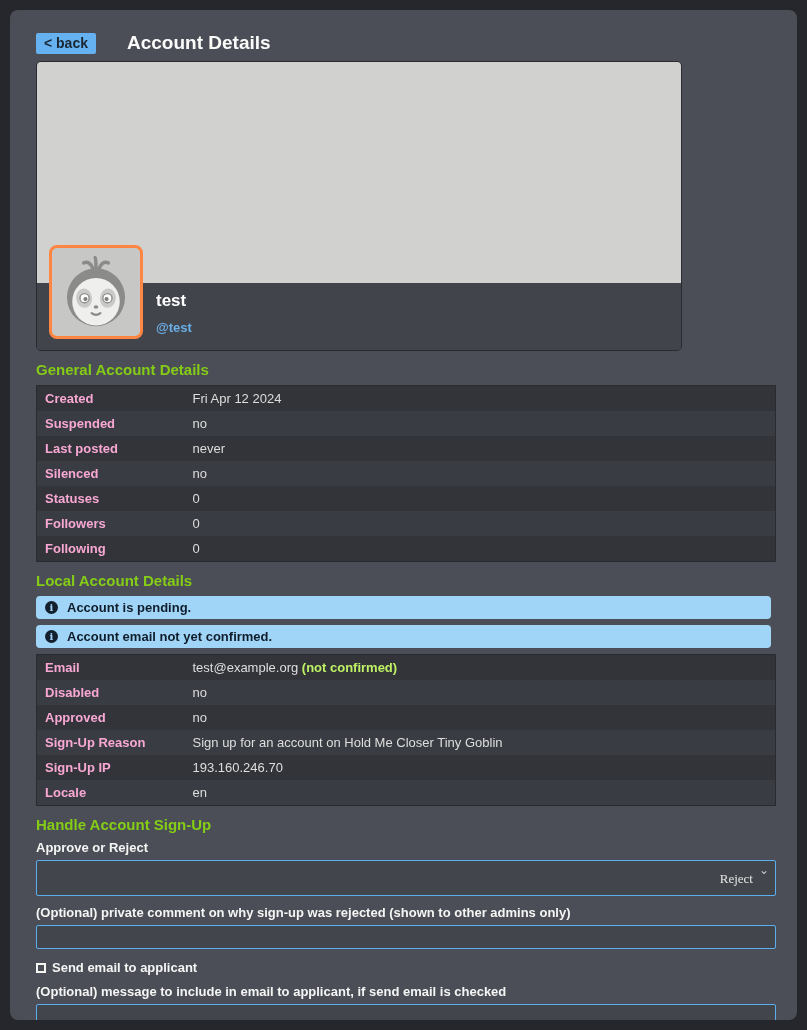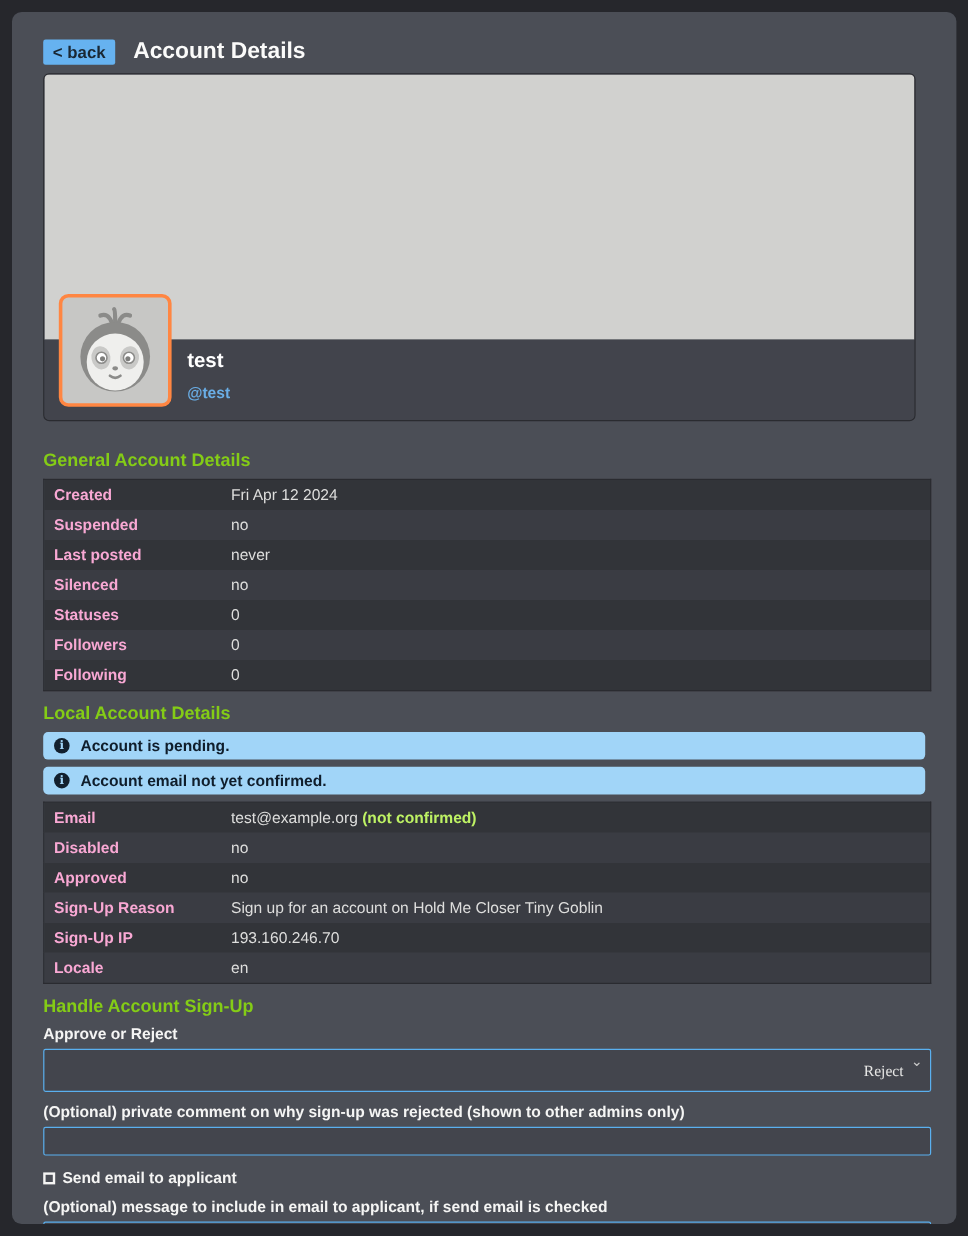--- a/index.html
+++ b/index.html
@@ -9,33 +9,33 @@
     font-family:"Liberation Sans","DejaVu Sans",sans-serif;
     color:#f5f5f4;
   }
   .panel {
     position:absolute; left:10px; top:10px; width:787px; height:1010px;
     background:#4b4e56; border-radius:8px;
     padding:22px 26px 20px 26px;
     overflow:hidden;
   }
   
-  .page-header { display:flex; align-items:flex-end; gap:15px; margin-bottom:7px; }
+  .page-header { display:flex; align-items:flex-end; gap:5px; margin-bottom:7px; }
   .back-btn {
     background:#66b2f0; color:#192733; font-weight:bold; font-size:14px;
     padding:2px 8px 3px 8px; border-radius:2px; text-decoration:none; cursor:pointer;
     border:none; display:inline-block;
   }
-  .page-title { font-size:19px; font-weight:bold; color:#fbfbfa; }
+  .page-title { font-size:19px; font-weight:bold; color:#fbfbfa;margin-left:26px; }
 
   
   .profile-card {
-    position:relative; width:727px; height:290px;
+    position:relative; width:646px; height:290px;
     border:1px solid #2a2b30; border-radius:5px; overflow:hidden;
-    background:#42444c; margin-bottom:24px;
+    background:#42444c; margin-bottom:10px;
   }
   .profile-header-img { width:100%; height:221px; background:#d1d1cf; }
   .profile-bar { position:relative; height:69px; background:#42444c; }
   .avatar {
     position:absolute; left:12px; top:183px; width:94px; height:94px;
     background:#c7c7c5; border:3px solid #ff8642; border-radius:8px;
     overflow:hidden; z-index:2;
   }
   .avatar svg { width:100%; height:100%; display:block; }
   .profile-names { position:absolute; left:119px; top:8px; }

